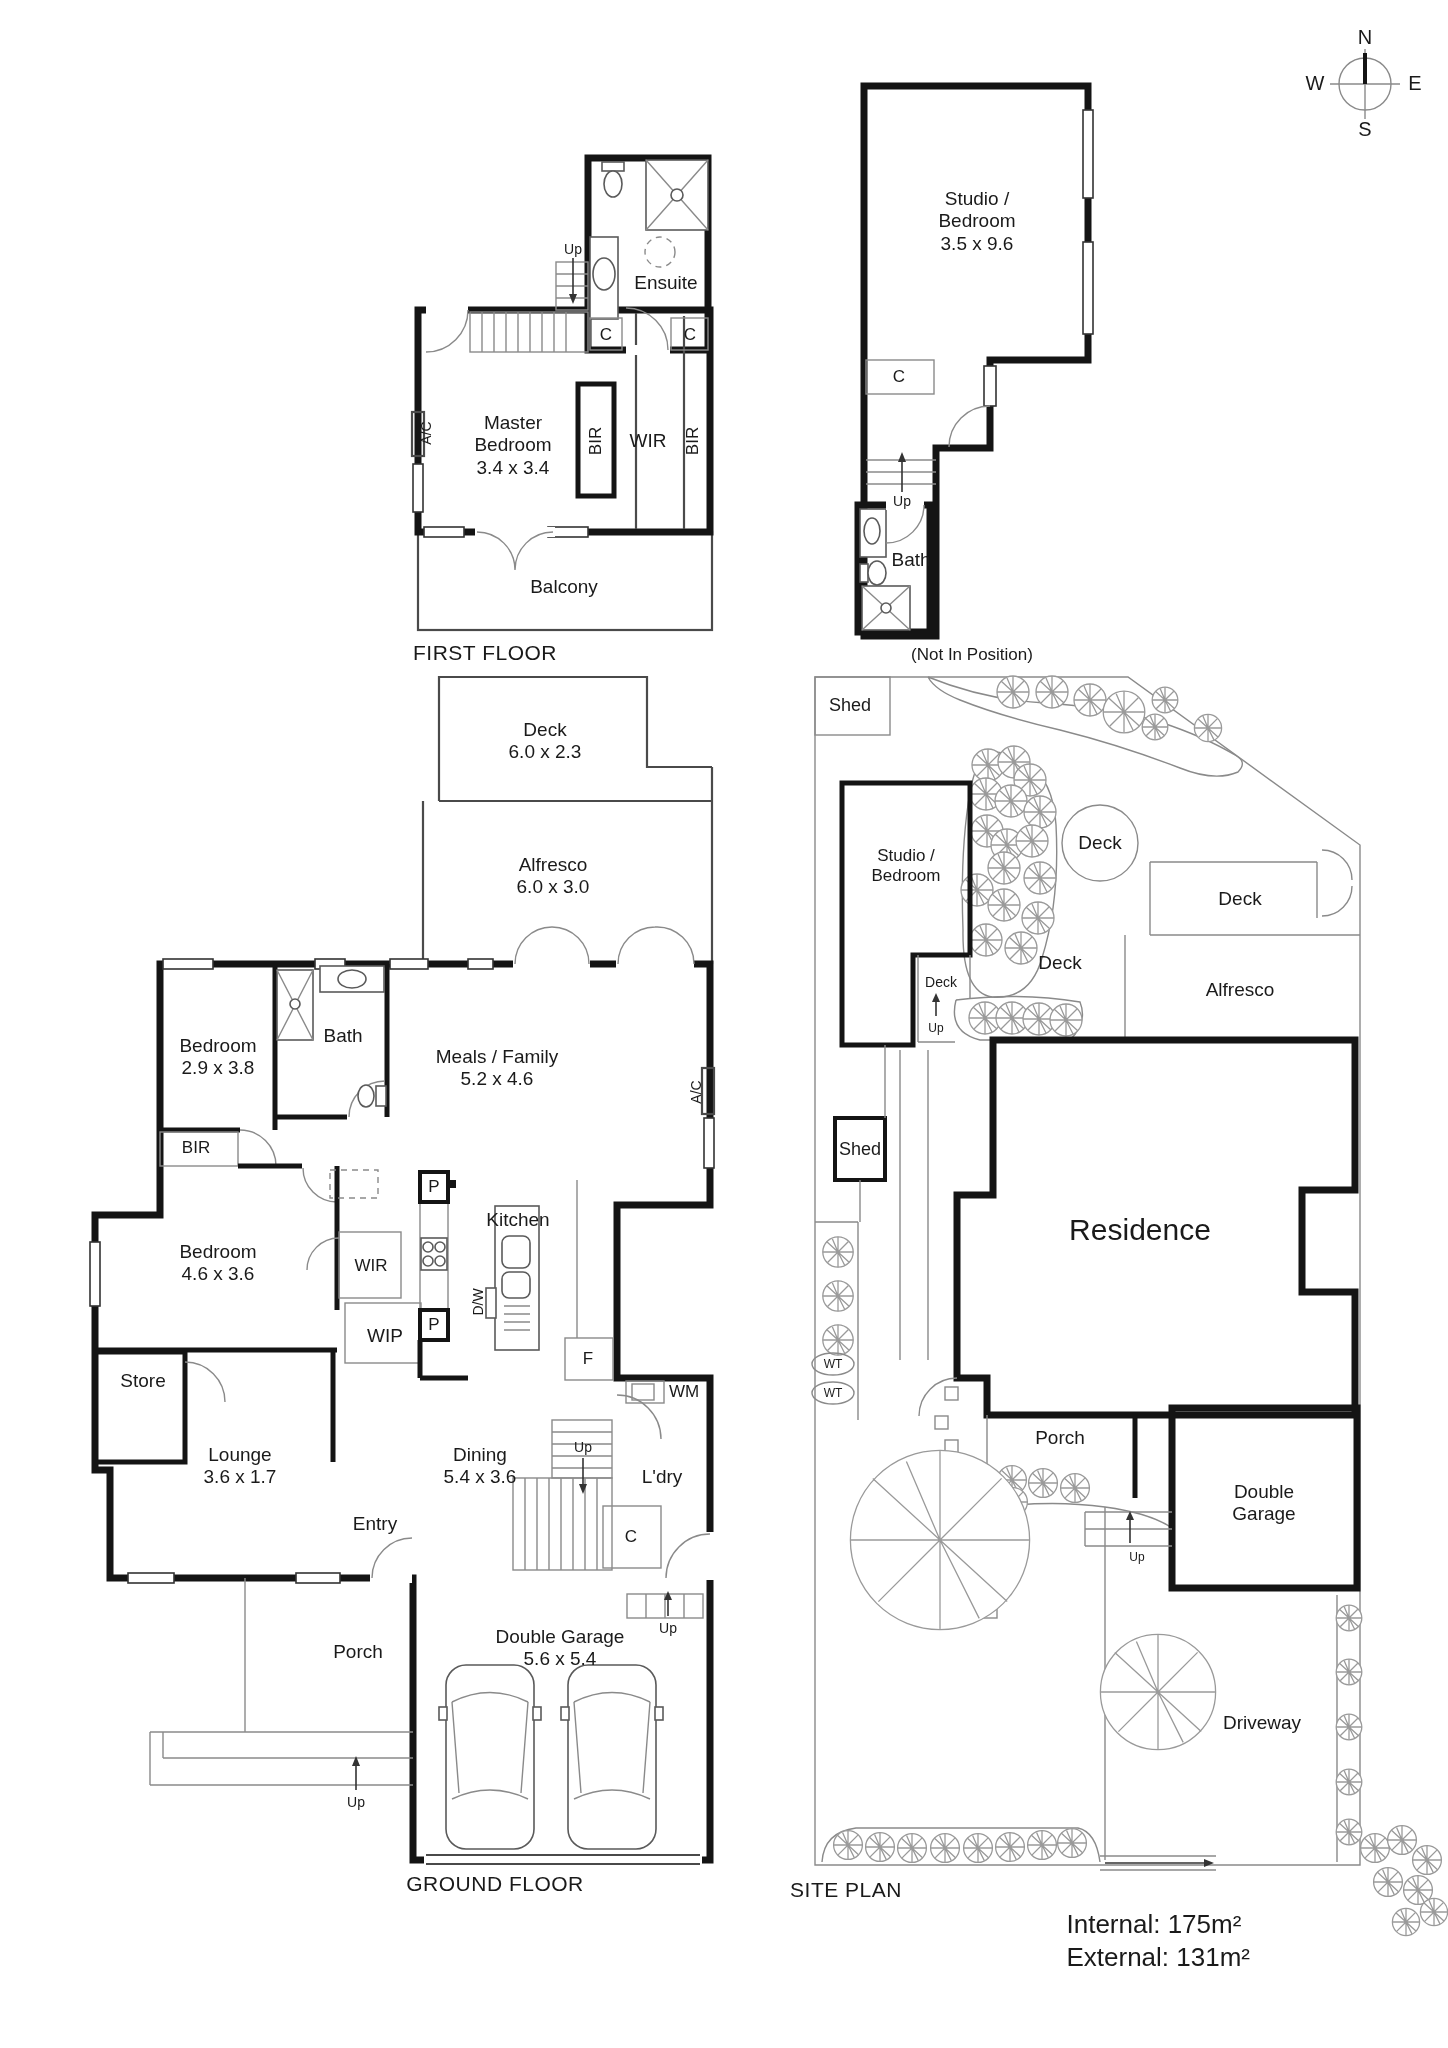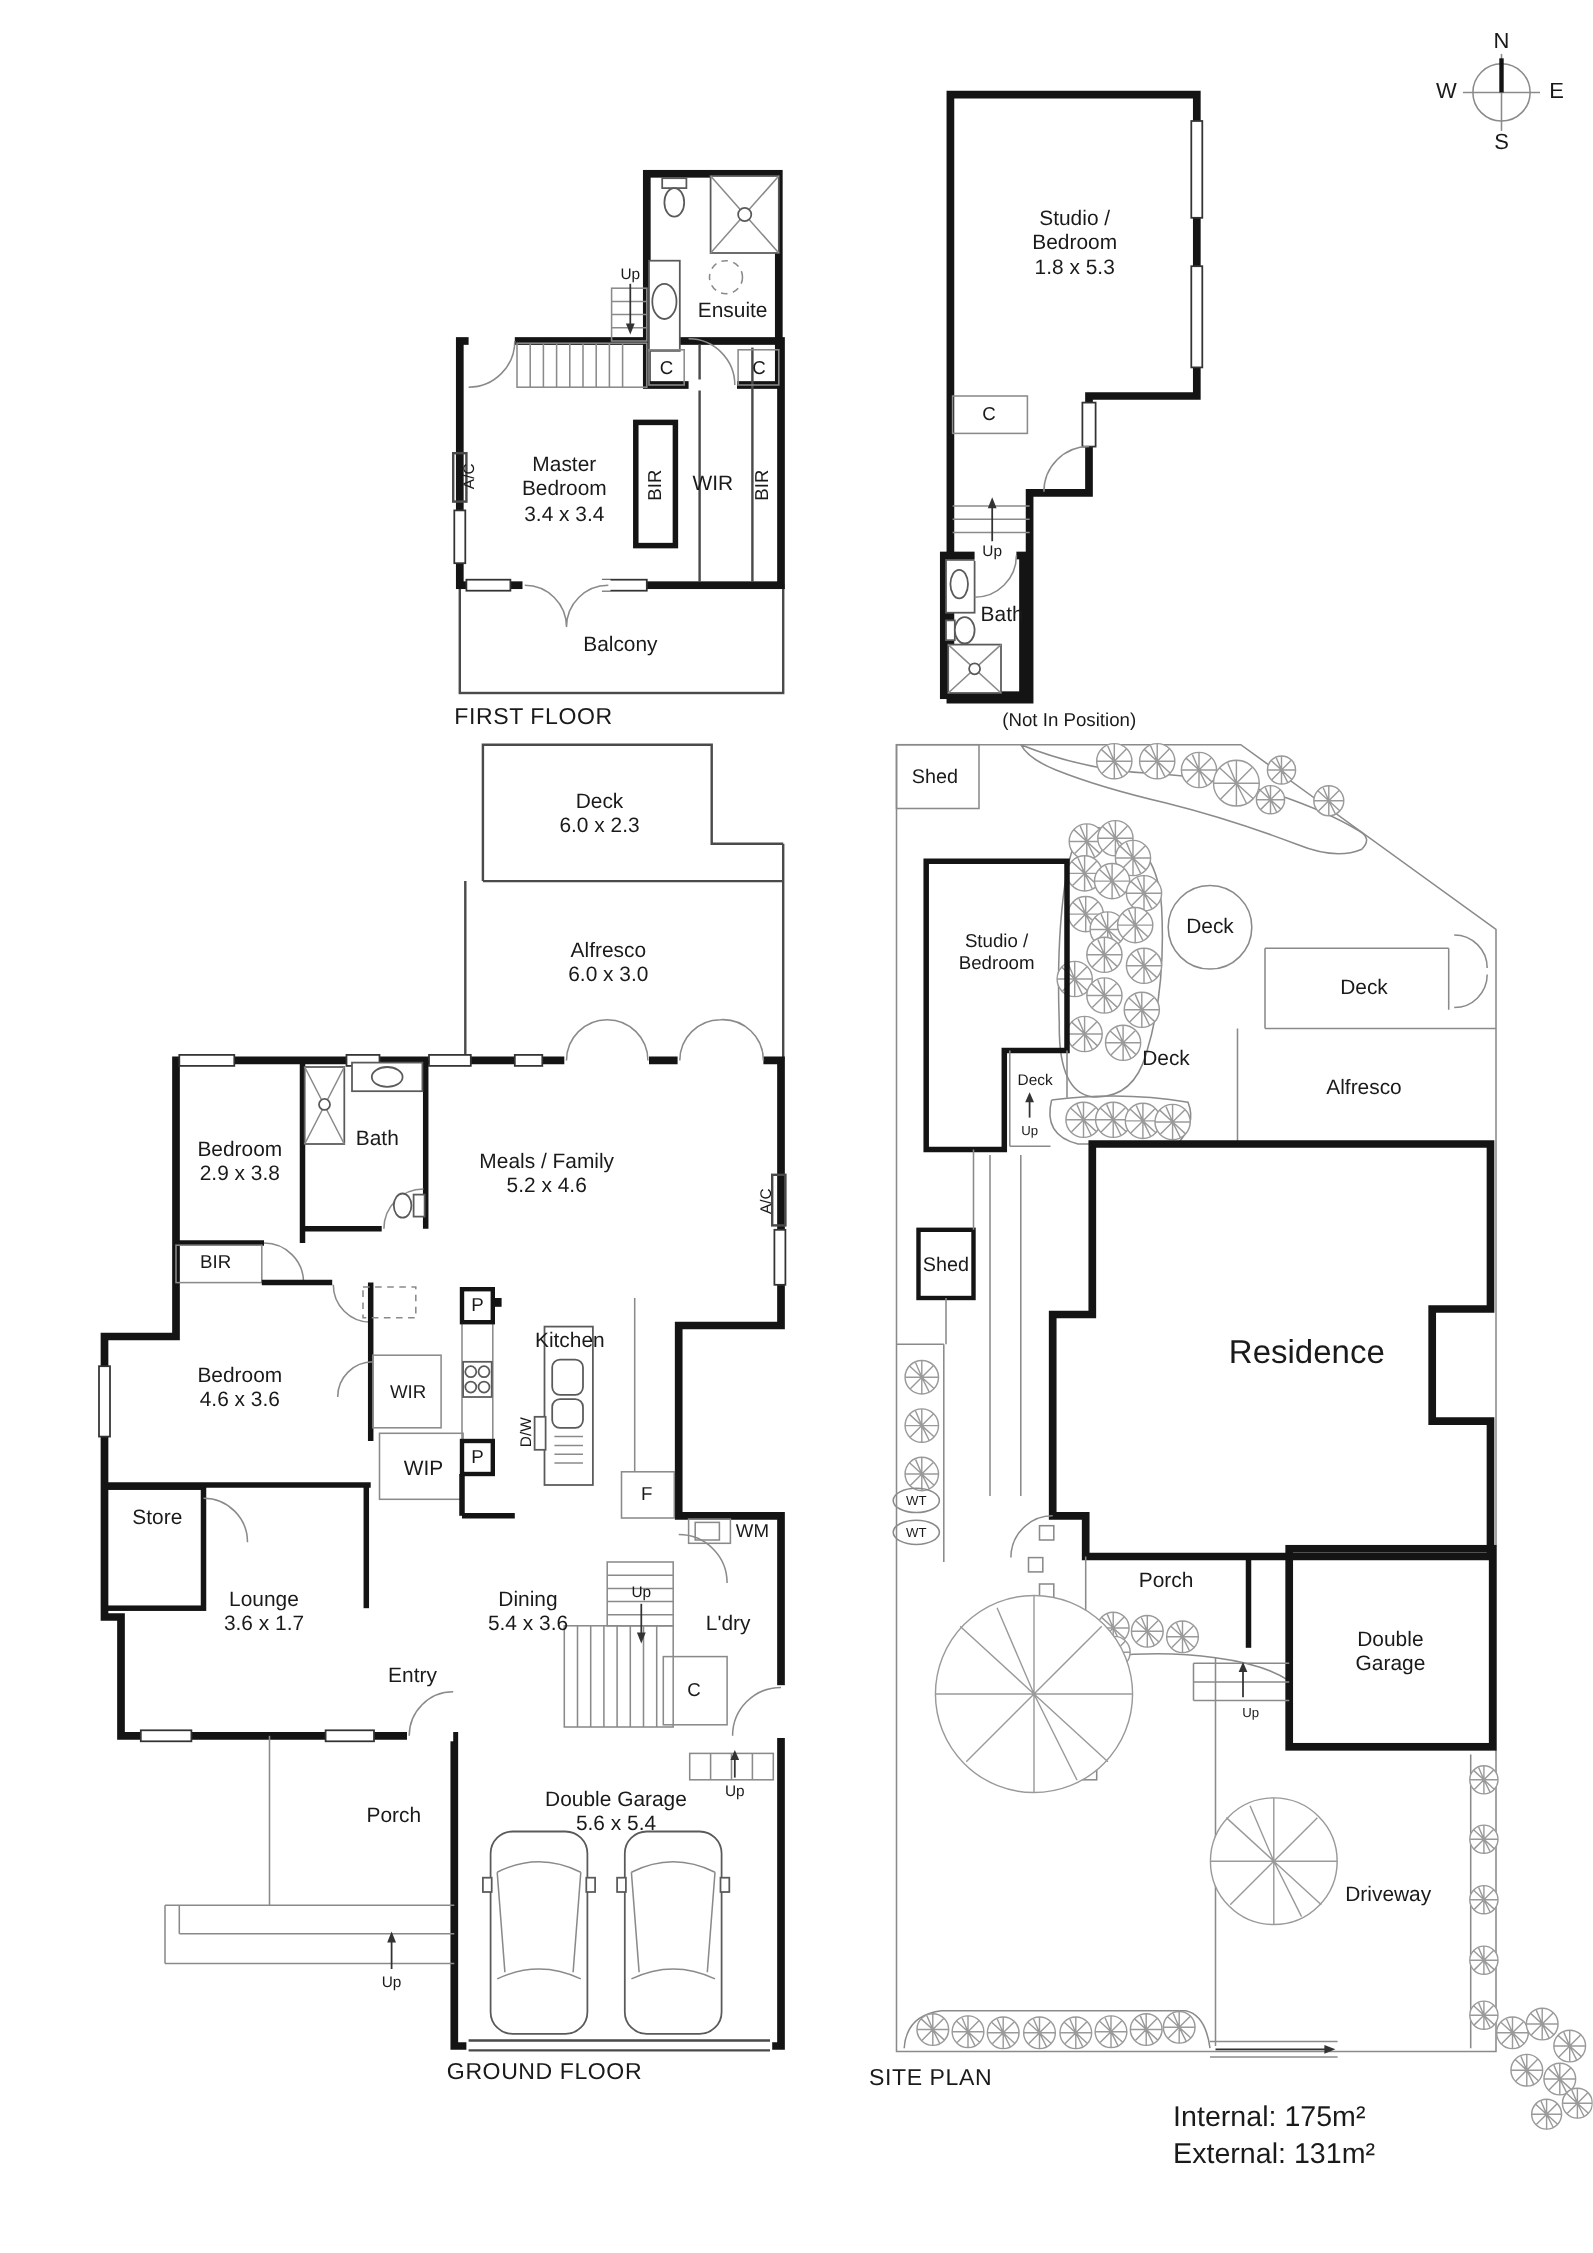--- a/index.html
+++ b/index.html
@@ -22,21 +22,21 @@
   .blk{fill:#141414;stroke:none;}
   
   .lbl{position:absolute;transform:translate(-50%,-50%);text-align:center;white-space:nowrap;
        line-height:1.18;font-size:19px;color:#1a1a1a;}
   .lbl span{display:block;}
   .rot{transform:translate(-50%,-50%) rotate(-90deg);}
   .cap{font-size:21px;letter-spacing:.5px;}
   .md{font-size:17px;}
   .sm{font-size:14px;}
   .xs{font-size:12px;}
-  .big{font-size:30px;margin-left:48px;}
+  .big{font-size:30px;}
   .wrap110{white-space:normal;width:112px;margin:0 auto;}
   .totals{position:absolute;right:198px;top:1908px;font-size:26px;line-height:1.25;}
 </style>
 </head>
 <body>
 
 <div class="canvas">
 
 <svg width="1448" height="2048" viewBox="0 0 1448 2048">
   <defs>
@@ -386,21 +386,21 @@
   <div class="lbl rot sm" style="left:426px;top:433px">A/C</div>
   <div class="lbl rot md" style="left:596px;top:441px">BIR</div>
   <div class="lbl" style="left:648px;top:441px">WIR</div>
   <div class="lbl rot md" style="left:693px;top:441px">BIR</div>
   <div class="lbl" style="left:564px;top:587px">Balcony</div>
   <div class="lbl cap" style="left:485px;top:653px">FIRST FLOOR</div>
 
   <div class="lbl" style="left:977px;top:222px">
     <span>Studio /</span>
     <span>Bedroom</span>
-    <span>1.8 x 5.3</span>
+    <span>3.5 x 9.6</span>
   </div>
   <div class="lbl md" style="left:899px;top:377px">C</div>
   <div class="lbl sm" style="left:902px;top:501px">Up</div>
   <div class="lbl" style="left:911px;top:560px">Bath</div>
   <div class="lbl md" style="left:972px;top:655px">(Not In Position)</div>
 
   <div class="lbl" style="left:545px;top:741px">
     <span>Deck</span>
     <span>6.0 x 2.3</span>
   </div>

